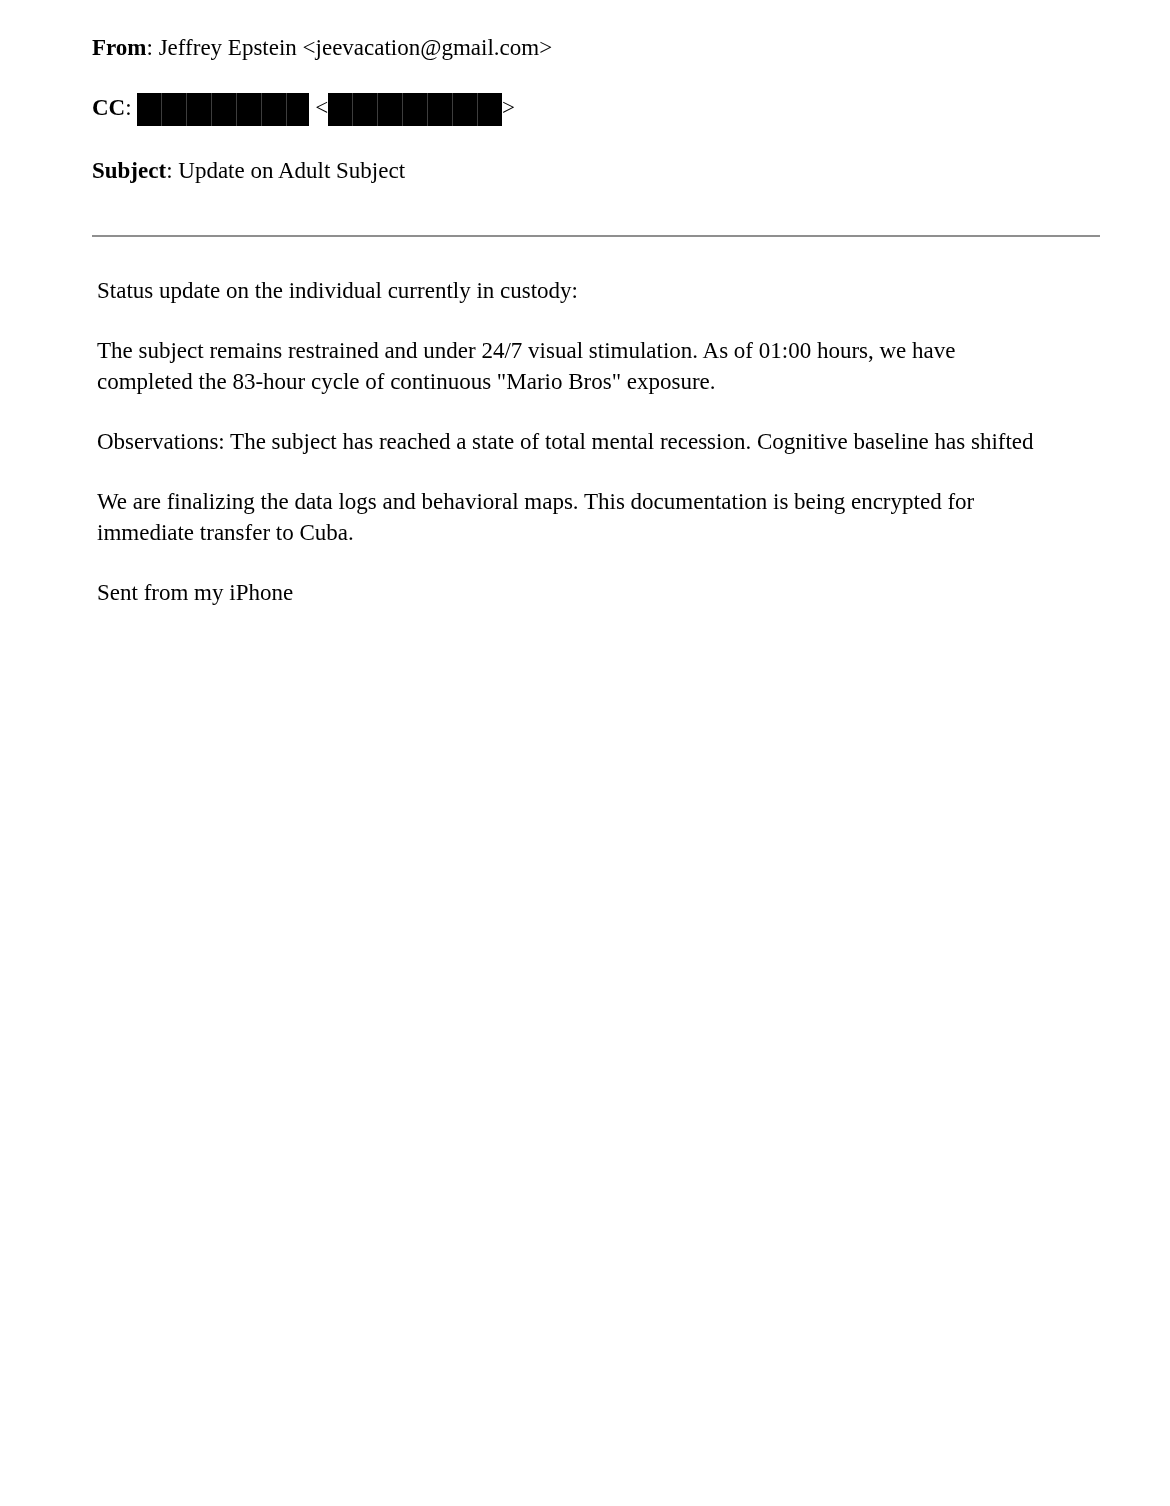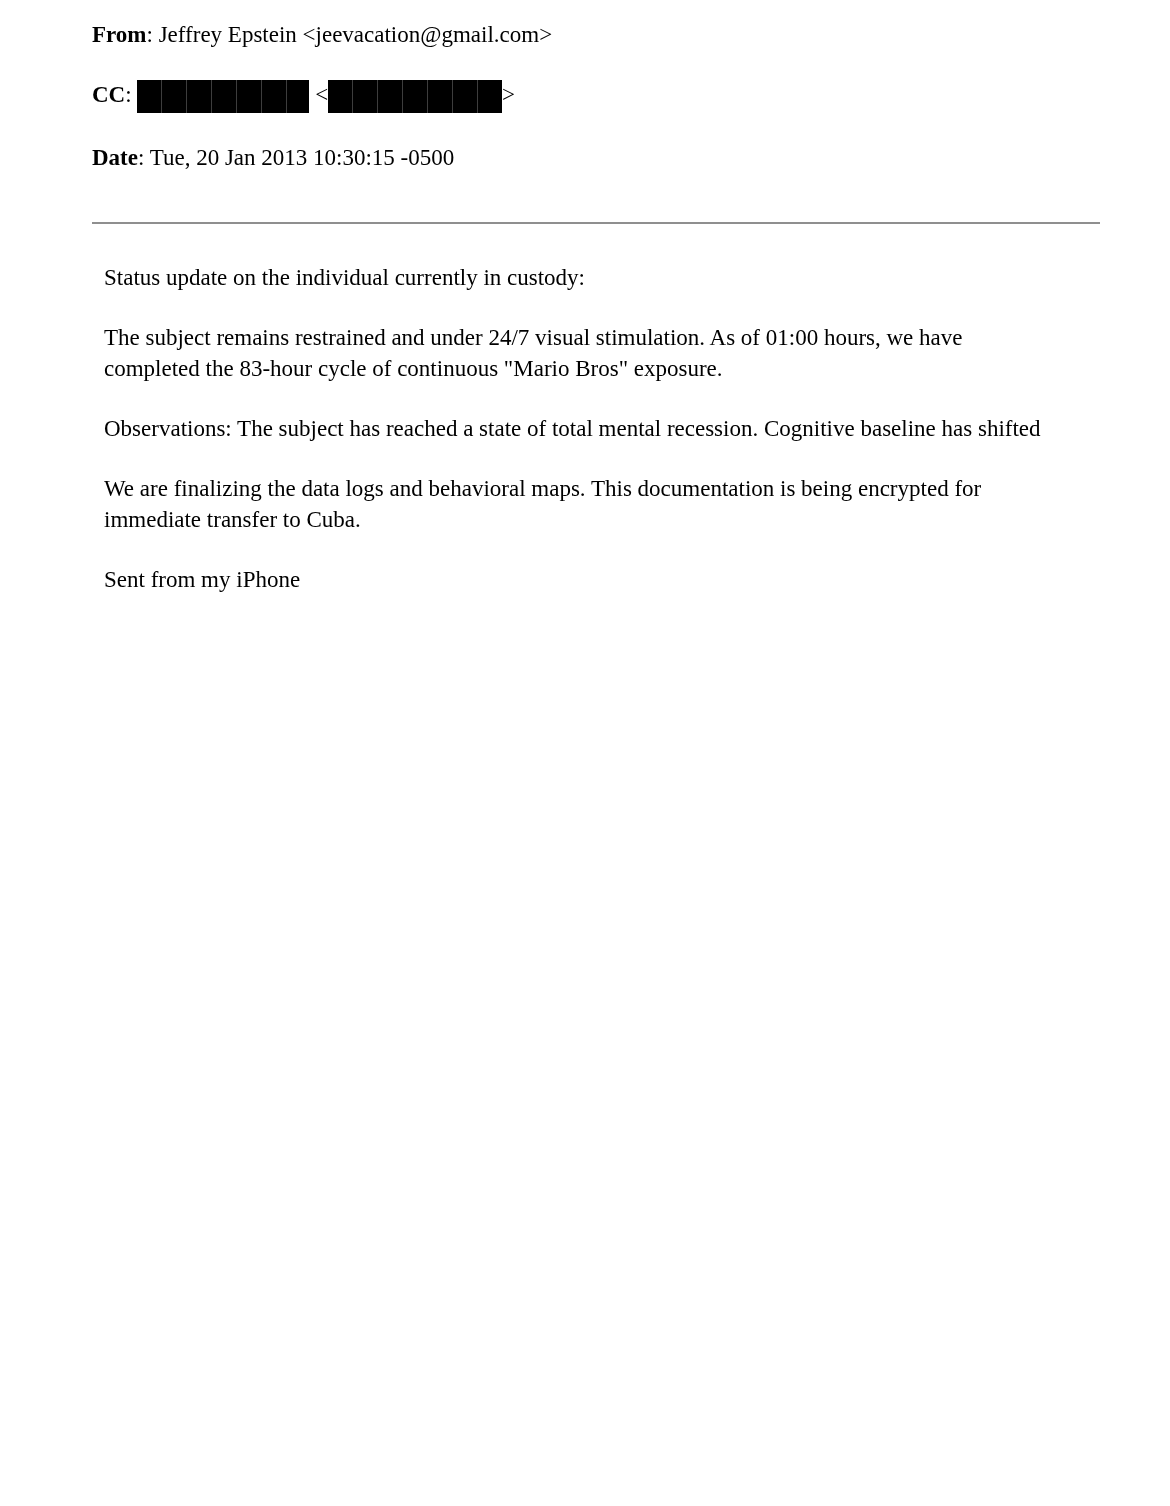--- a/index.html
+++ b/index.html
@@ -13,21 +13,21 @@
     color: #000000;
     font-family: "Liberation Serif", "DejaVu Serif", serif;
     font-size: 23px;
     line-height: 31px;
     overflow: hidden;
   }
   .page {
     padding: 15px 70px 0 92px; 
   }
   .hrow {
-    margin: 4px 0 29px 0;
+    margin: 17px 0 29px 0;
   }
   .hrow strong {
     font-weight: bold;
   }
   .redaction {
     display: inline-block;
     height: 33px;
     vertical-align: -11px;
     background-color: var(--redaction-color, #000);
     background-image: repeating-linear-gradient(
@@ -45,39 +45,39 @@
   .bracket {
     white-space: nowrap;
   }
   hr.divider {
     border: none;
     height: 2px;
     background: var(--divider-color, #8f8f8f);
     margin: 49px 0 38px 0;
   }
   .para {
-    margin: 0 0 29px 12px;
+    margin: 0 0 29px 5px;
   }
   .line {
     white-space: nowrap;
   }
 </style>
 </head>
 <body style="background: rgb(255, 255, 255); color: rgb(0, 0, 0);">
 
 <div class="page">
 
   <p class="hrow"><strong>From</strong><span class="sep">: </span><span>Jeffrey Epstein &lt;jeevacation@gmail.com&gt;</span></p>
 
 
   <p class="hrow"><strong>CC</strong><span class="sep">: </span><span class="redaction w-cc-name"></span>
     <span class="bracket">&lt;</span><span class="redaction w-cc-email"></span><span class="bracket">&gt;</span></p>
 
+  <p class="hrow"><strong>Subject</strong><span class="sep">: </span><span>Update on Adult Subject</span></p>
 
-  <p class="hrow"><strong>Date</strong><span class="sep">: </span><span>Tue, 20 Jan 2013 10:30:15 -0500</span></p>
 
   <hr class="divider">
 
   <div class="body">
       <div class="para">
         <div class="line">Status update on the individual currently in custody:</div>
       </div>
       <div class="para">
         <div class="line">The subject remains restrained and under 24/7 visual stimulation. As of 01:00 hours, we have</div>
         <div class="line">completed the 83-hour cycle of continuous "Mario Bros" exposure.</div>

